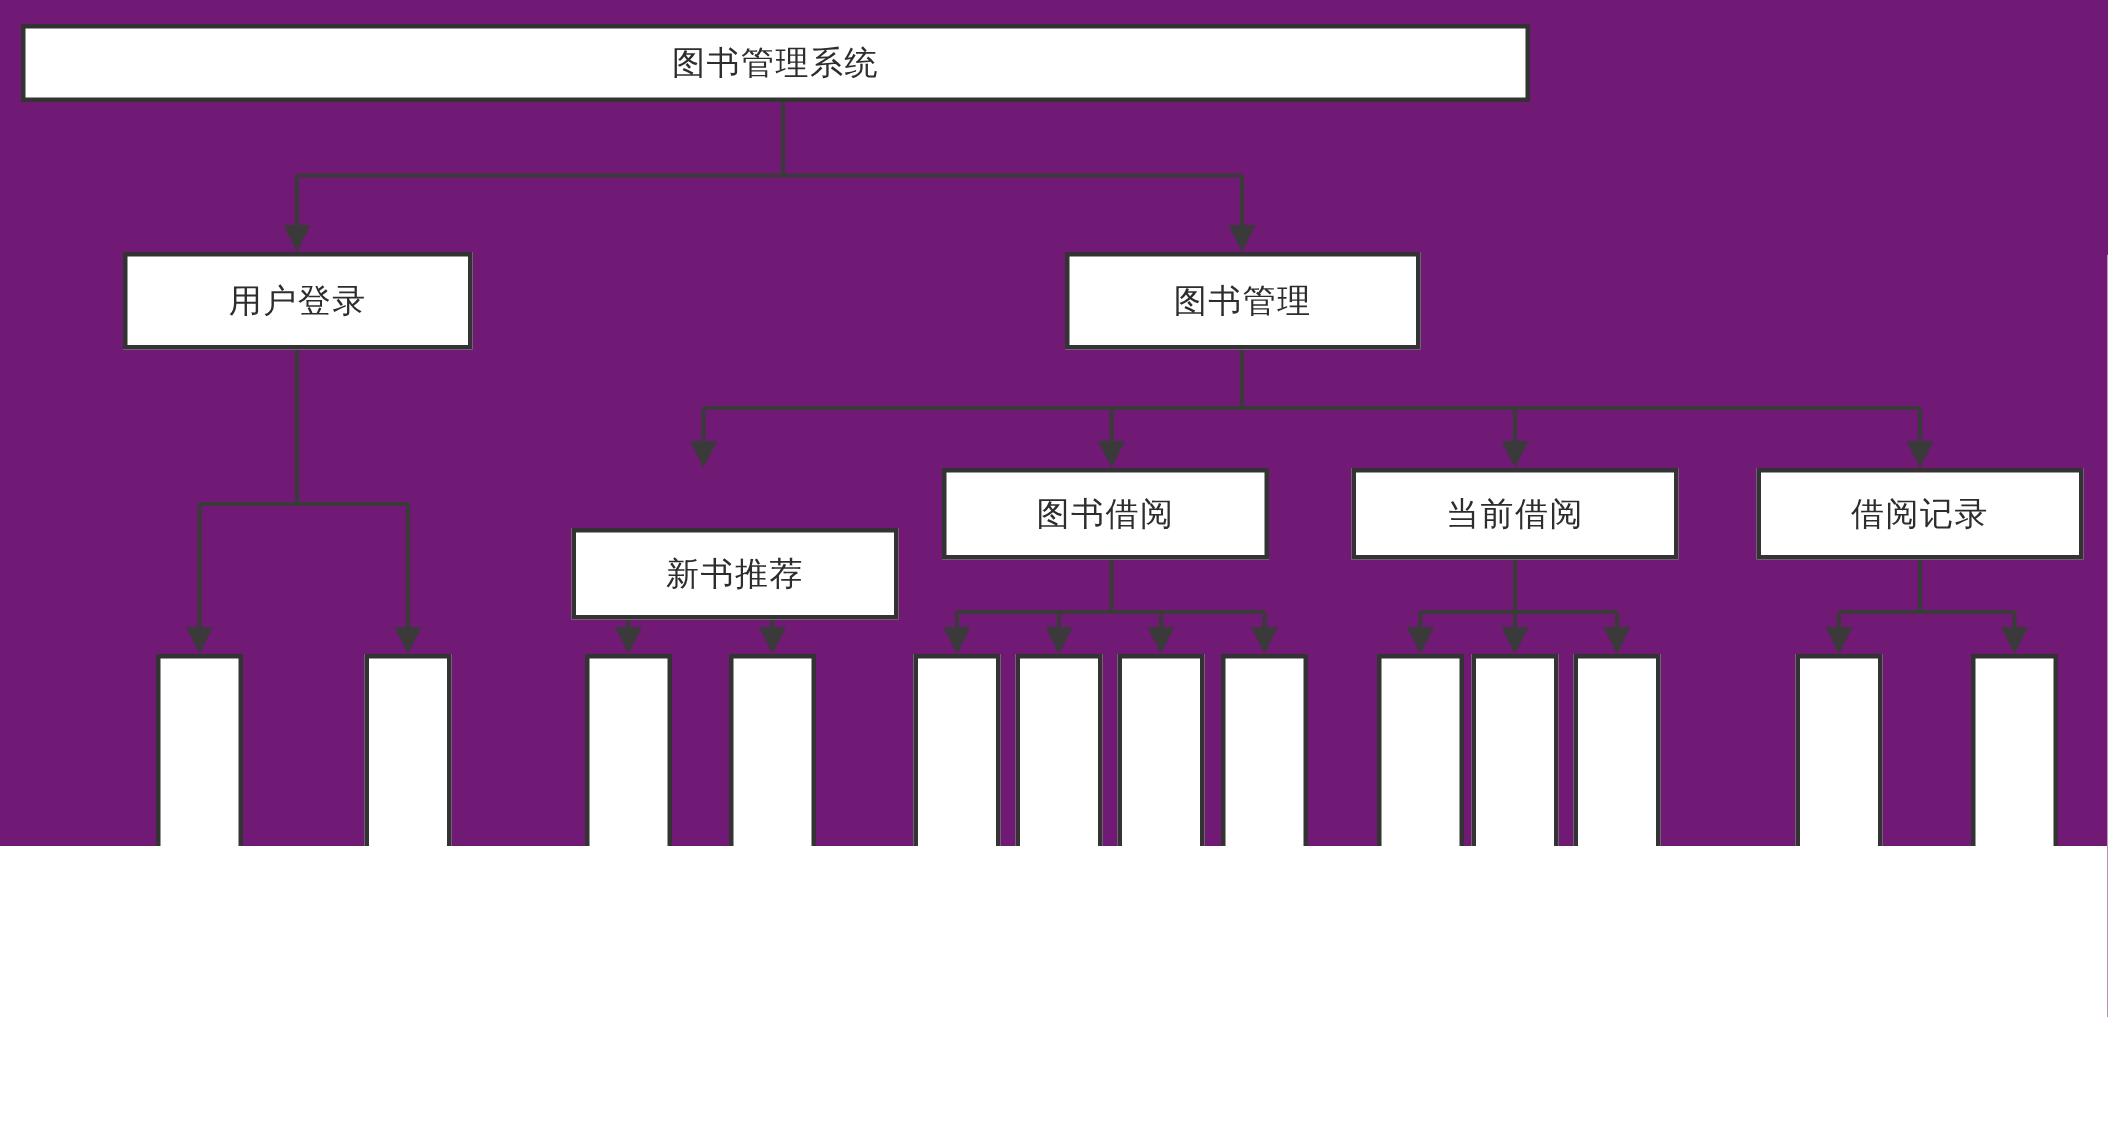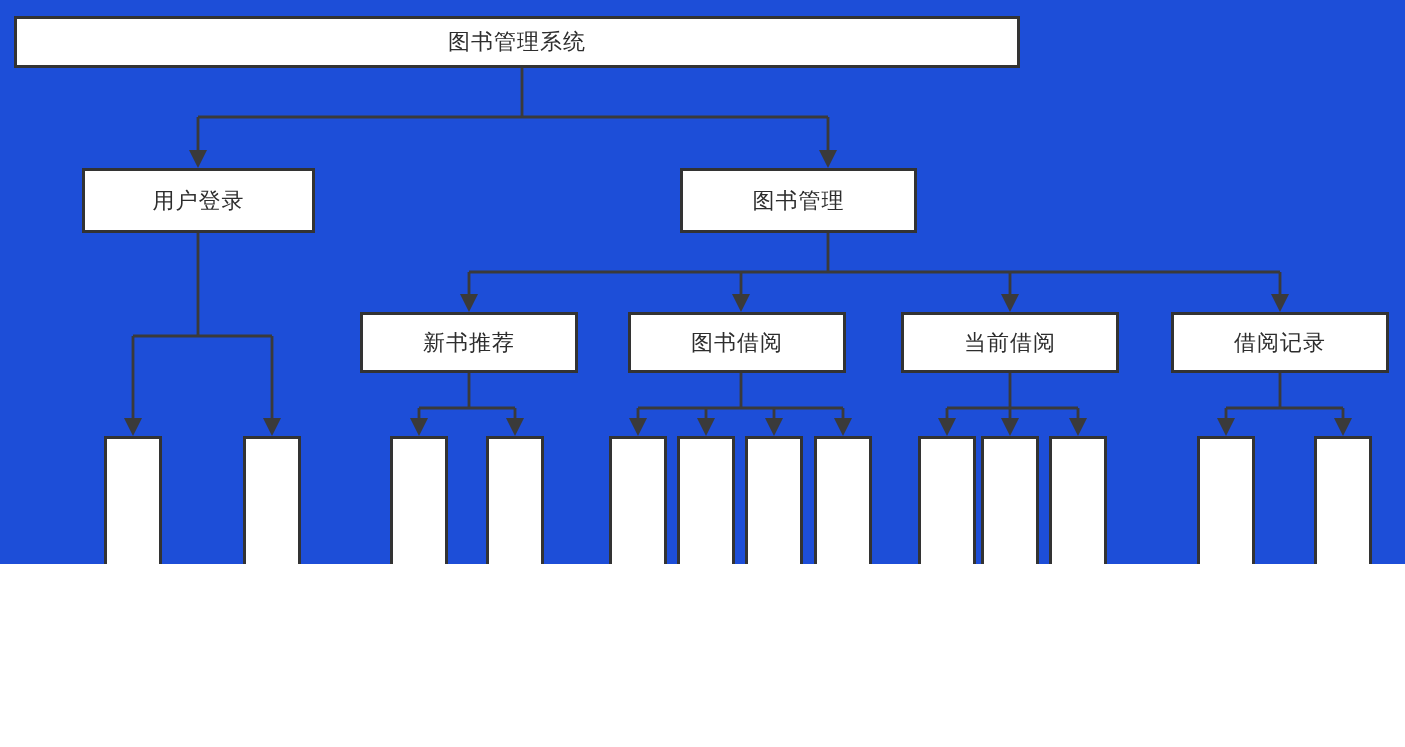--- a/index.html
+++ b/index.html
@@ -1,20 +1,20 @@
 <!DOCTYPE html>
 <html><head>
 <meta charset="utf-8">
 <style>
   html, body { margin: 0; padding: 0; background: #ffffff; }
   #canvas {
     position: relative;
     width: 1405px;
     height: 564px;
-    background: #1d4ed8;
+    background: #701a75;
     font-family: "Liberation Sans", "DejaVu Sans", sans-serif;
     overflow: hidden;
   }
   #connectors {
     position: absolute;
     left: 0; top: 0;
     width: 1405px; height: 747px;
     z-index: 1;
   }
   .node {
@@ -106,23 +106,23 @@
     <g>
       <path class="cline" d="M1280,373 V408 M1226,408 H1343 M1226,408 V420 M1343,408 V420"></path>
       <polygon class="ahead" points="1217,418 1235,418 1226,436"></polygon>
       <polygon class="ahead" points="1334,418 1352,418 1343,436"></polygon>
     </g>
   </svg>
 
   <div class="node h-node root-node">图书管理系统</div>
 
   <div class="node h-node l2-node" style="left:82px;width:233px;">用户登录</div>
-  <div class="node h-node l2-node" style="left:680px;width:237px;text-align:center;">图书管理</div>
+  <div class="node h-node l2-node" style="left:710px;width:237px;text-align:center;">图书管理</div>
 
-  <div class="node h-node l3-node" style="left:360px;">新书推荐</div>
+  <div class="node h-node l3-node" style="left:381px;margin-top:40px;">新书推荐</div>
   <div class="node h-node l3-node" style="left:628px;">图书借阅</div>
   <div class="node h-node l3-node" style="left:1171px;">借阅记录</div>
   <div class="node h-node l3-node" style="left:901px;">当前借阅</div>
 
   <div class="node v-node" style="left:104px;">用户登录</div>
   <div class="node v-node" style="left:243px;">注销登录</div>
 
   <div class="node v-node" style="left:390px;">查询图书</div>
   <div class="node v-node" style="left:486px;">借阅图书</div>
 

